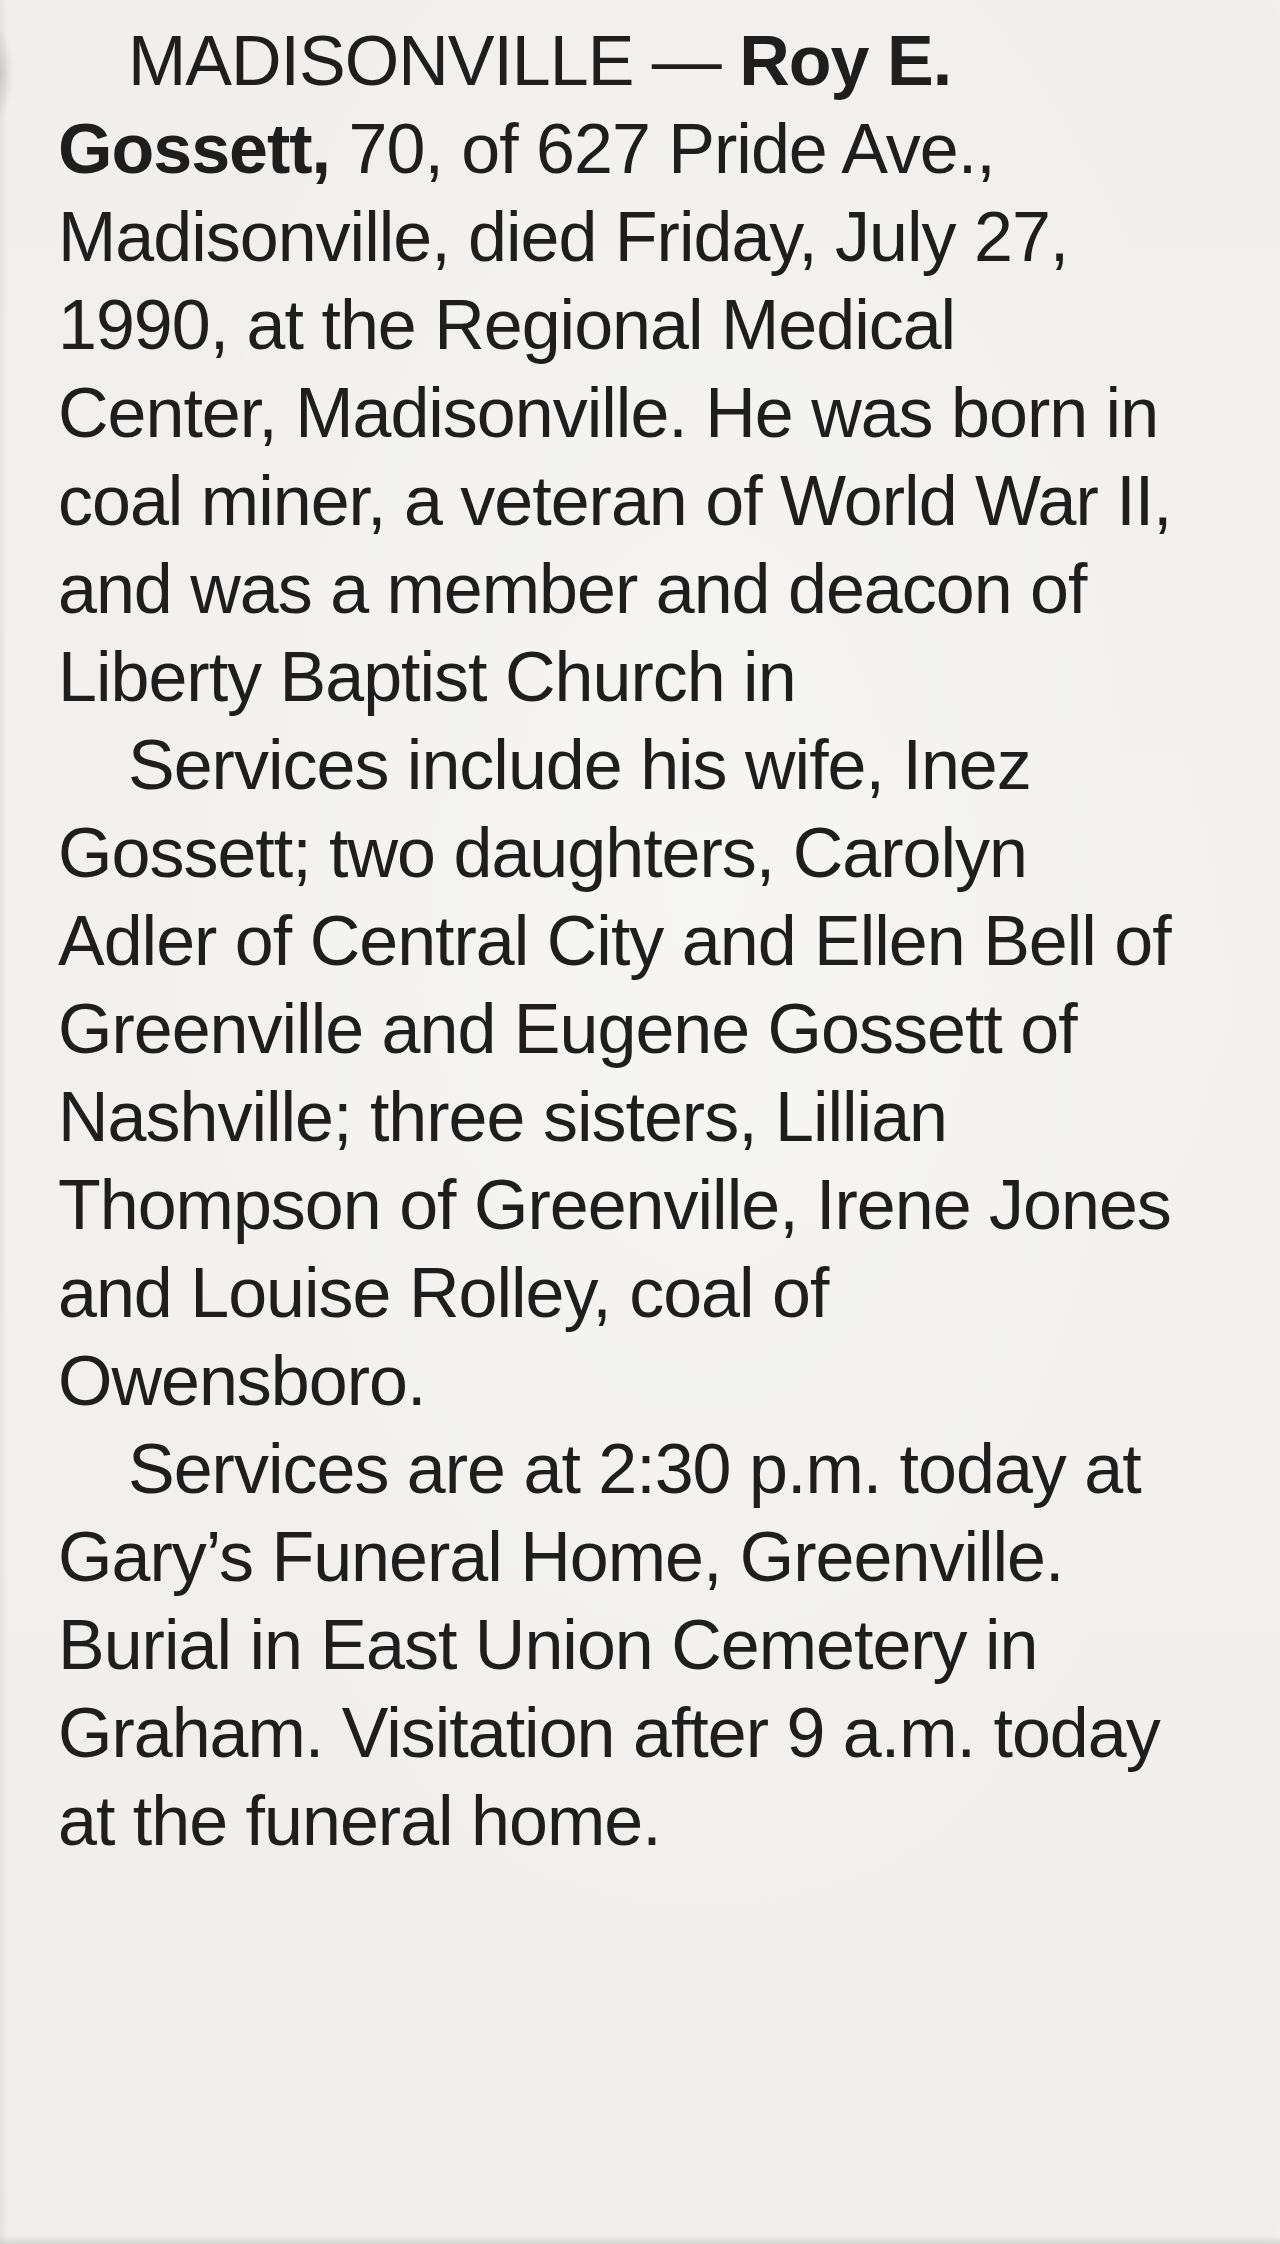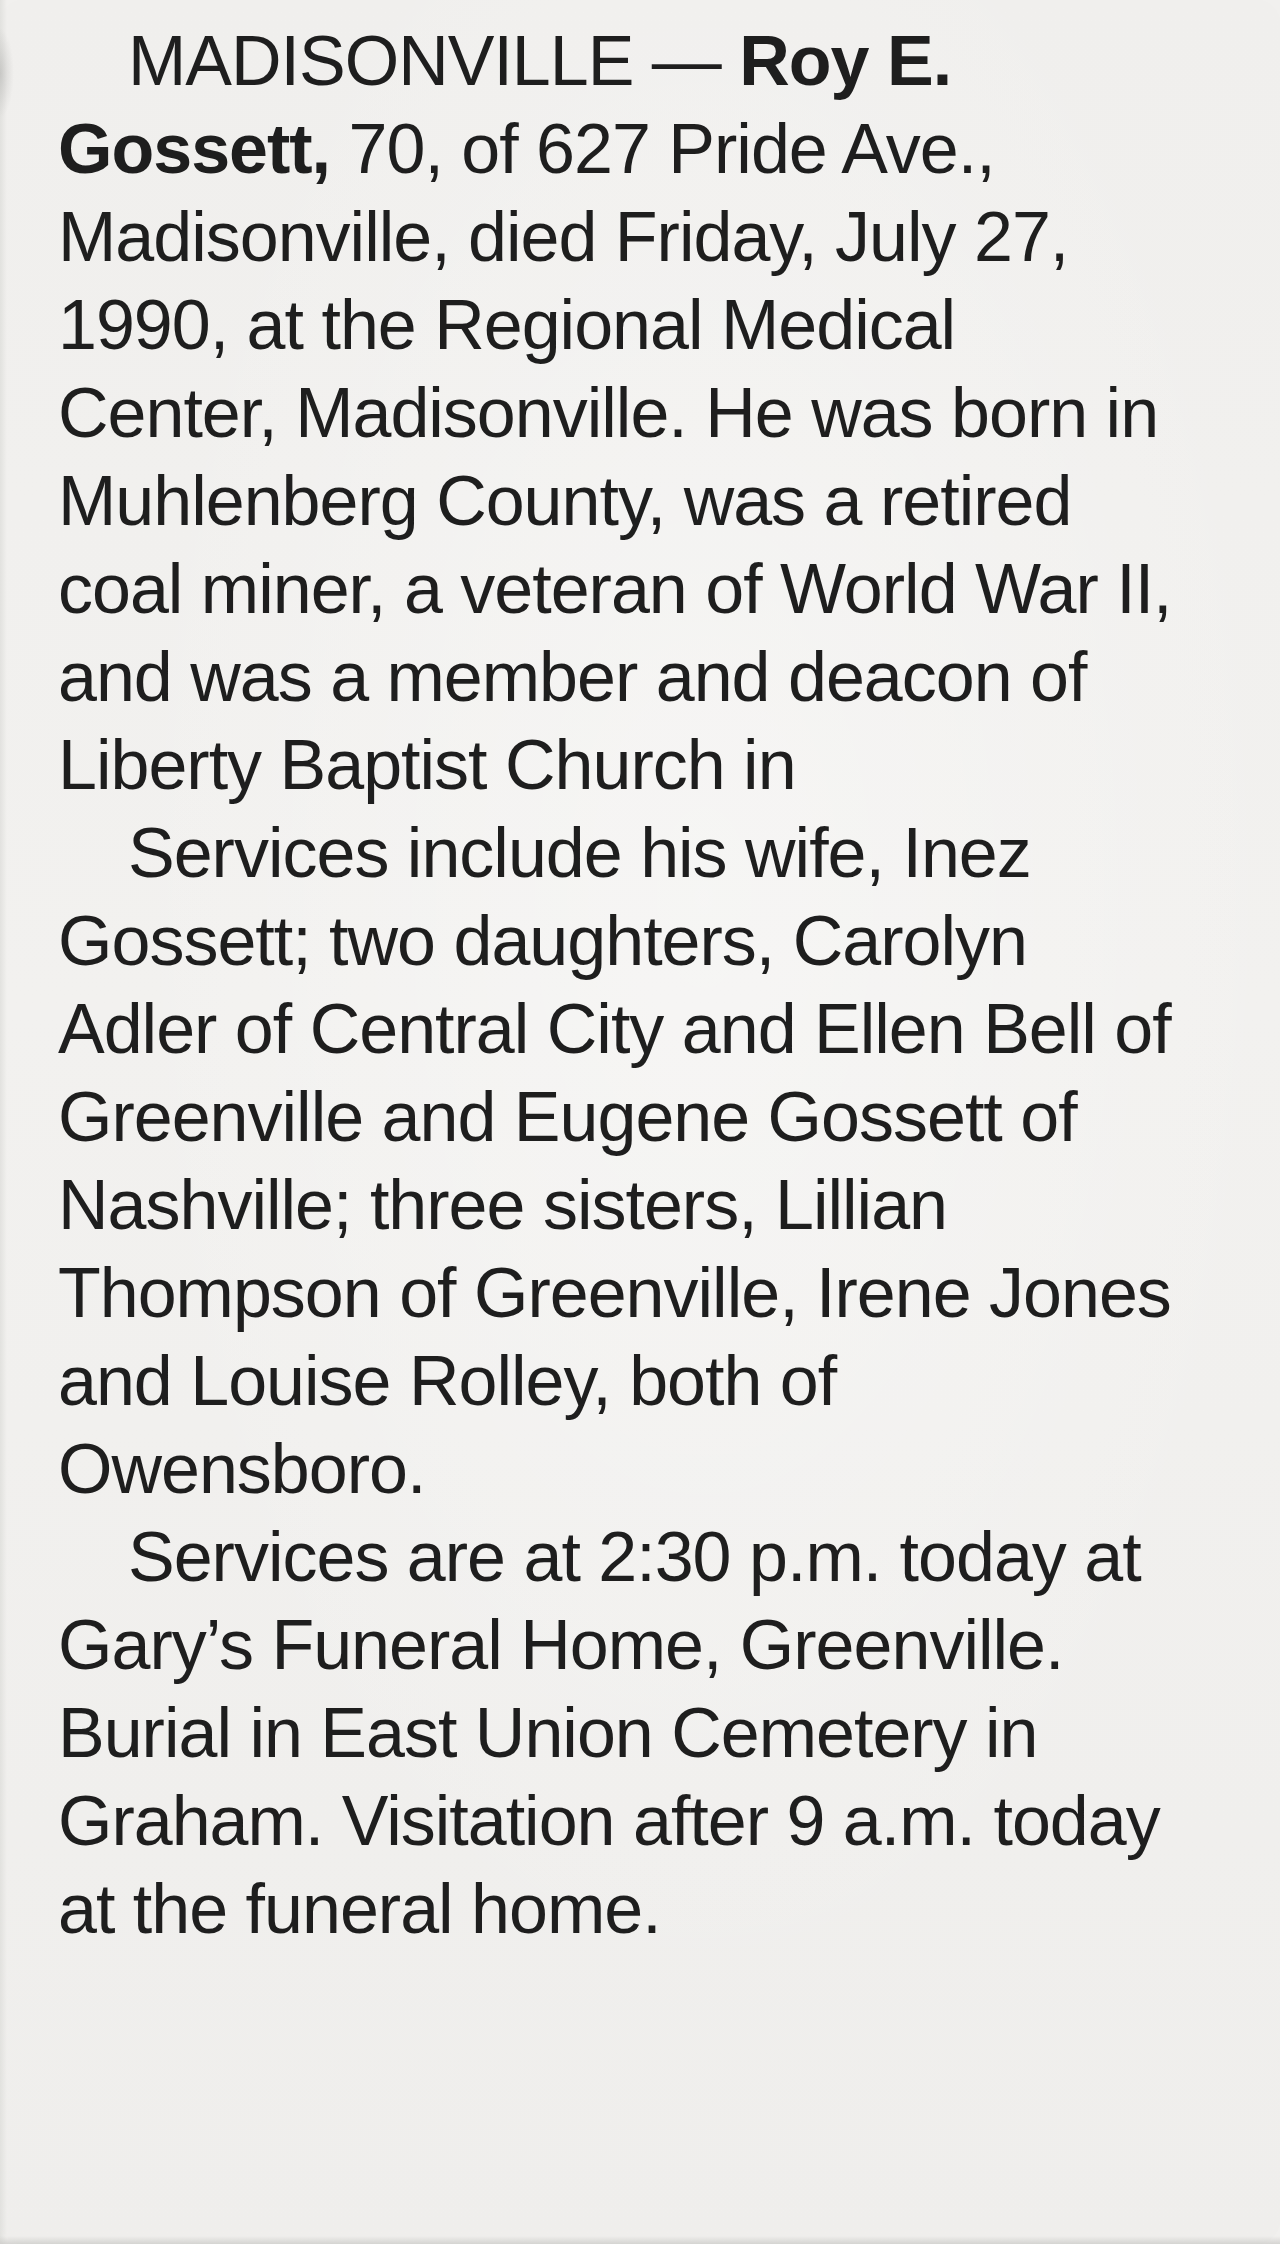--- a/index.html
+++ b/index.html
@@ -68,31 +68,30 @@
 <div class="scan-page">
   <div class="edge-left"></div>
   <div class="smudge-top-left"></div>
 
   <div class="text-block">
     <div class="line ind"><span>MADISONVILLE — </span><span class="b">Roy E.</span></div>
     <div class="line"><span class="b">Gossett,</span><span> 70, of 627 Pride Ave.,</span></div>
     <div class="line"><span>Madisonville, died Friday, July 27,</span></div>
     <div class="line"><span>1990, at the Regional Medical</span></div>
     <div class="line"><span>Center, Madisonville. He was born in</span></div>
-    <div class="line"><span>Muhlenberg County, was a retired</span></div>
     <div class="line"><span>coal miner, a veteran of World War II,</span></div>
     <div class="line"><span>and was a member and deacon of</span></div>
     <div class="line"><span>Liberty Baptist Church in</span></div>
     <div class="line ind"><span>Services include his wife, Inez</span></div>
     <div class="line"><span>Gossett; two daughters, Carolyn</span></div>
     <div class="line"><span>Adler of Central City and Ellen Bell of</span></div>
     <div class="line"><span>Greenville and Eugene Gossett of</span></div>
     <div class="line"><span>Nashville; three sisters, Lillian</span></div>
     <div class="line"><span>Thompson of Greenville, Irene Jones</span></div>
-    <div class="line"><span>and Louise Rolley, both of</span></div>
+    <div class="line"><span>and Louise Rolley, coal of</span></div>
     <div class="line"><span>Owensboro.</span></div>
     <div class="line ind"><span>Services are at 2:30 p.m. today at</span></div>
     <div class="line"><span>Gary’s Funeral Home, Greenville.</span></div>
     <div class="line"><span>Burial in East Union Cemetery in</span></div>
     <div class="line"><span>Graham. Visitation after 9 a.m. today</span></div>
     <div class="line"><span>at the funeral home.</span></div>
   </div>
 
   <div class="edge-bottom"></div>
 </div>

